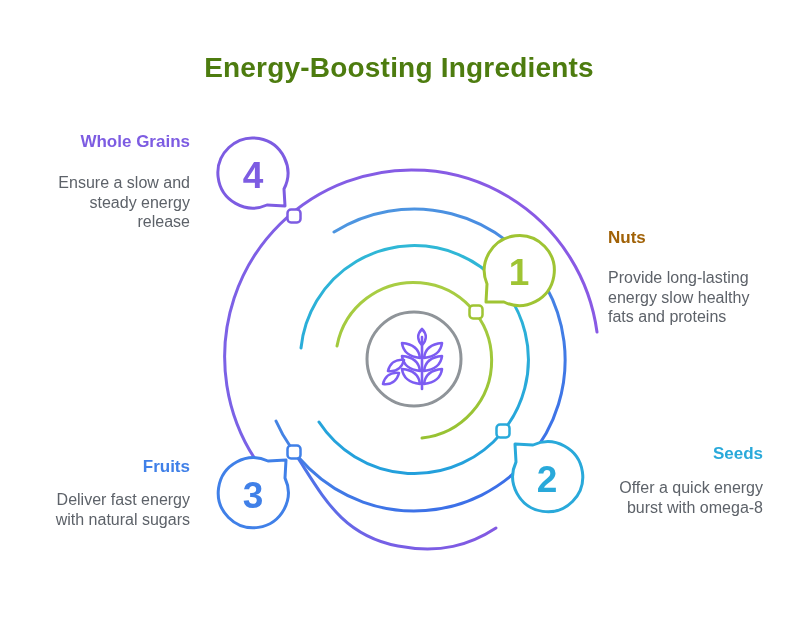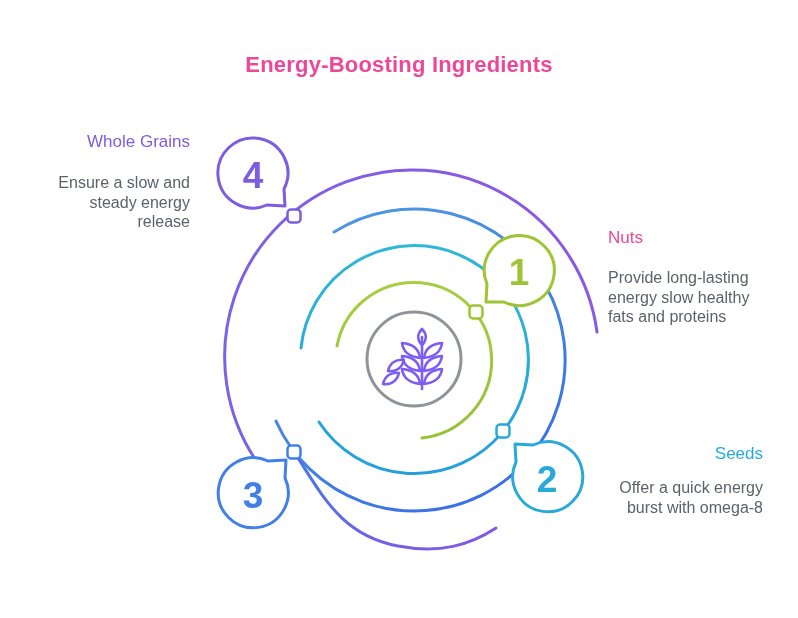--- a/index.html
+++ b/index.html
@@ -3,24 +3,24 @@
 <meta charset="utf-8">
 <style>
   html,body{margin:0;padding:0;background:#ffffff;}
   .stage{
     position:relative;width:798px;height:618px;overflow:hidden;background:#ffffff;
     font-family:"Liberation Sans",sans-serif;
   }
   .stage svg{position:absolute;left:0;top:0;}
   .title{
     position:absolute;left:0;right:0;top:52px;text-align:center;
-    font-size:22px;font-weight:700;color:#ec4899;letter-spacing:.2px;
+    font-size:28px;font-weight:700;color:#4d7c0f;letter-spacing:.2px;
   }
   .block{position:absolute;}
-  .block h3{margin:0;font-size:17px;font-weight:400;line-height:20px;}
+  .block h3{margin:0;font-size:17px;font-weight:700;line-height:20px;}
   .block p{margin:0;font-size:16px;line-height:19.5px;color:#5d6269;}
   .block.align-right{text-align:right;}
   .blk-whole-grains{right:608px;top:132px;width:135px;}
   .blk-whole-grains p{margin-top:21px;}
   .blk-nuts{left:608px;top:228px;width:155px;}
   .blk-nuts p{margin-top:20px;}
   .blk-seeds{left:608px;top:444px;width:155px;text-align:right;}
   .blk-seeds p{margin-top:14px;}
   .blk-fruits{right:608px;top:457px;width:140px;}
   .blk-fruits p{margin-top:13px;}
@@ -95,23 +95,27 @@
   </svg>
 
   <div class="title">Energy-Boosting Ingredients</div>
 
   <div class="block align-right blk-whole-grains">
     <h3 style="color: rgb(125, 92, 226);">Whole Grains</h3>
     <p>Ensure a slow and steady energy release</p>
   </div>
 
   <div class="block blk-nuts">
-    <h3 style="color: #ec4899;">Nuts</h3>
+    <h3 style="color: #a16207;">Nuts</h3>
     <p>Provide long-lasting energy slow healthy fats and proteins</p>
   </div>
 
   <div class="block blk-seeds">
     <h3 style="color: rgb(41, 169, 218);">Seeds</h3>
     <p>Offer a quick energy burst with omega-8</p>
   </div>
 
+  <div class="block align-right blk-fruits">
+    <h3 style="color: rgb(64, 128, 232);">Fruits</h3>
+    <p>Deliver fast energy with natural sugars</p>
+  </div>
 
 </div>
 
 </body></html>

